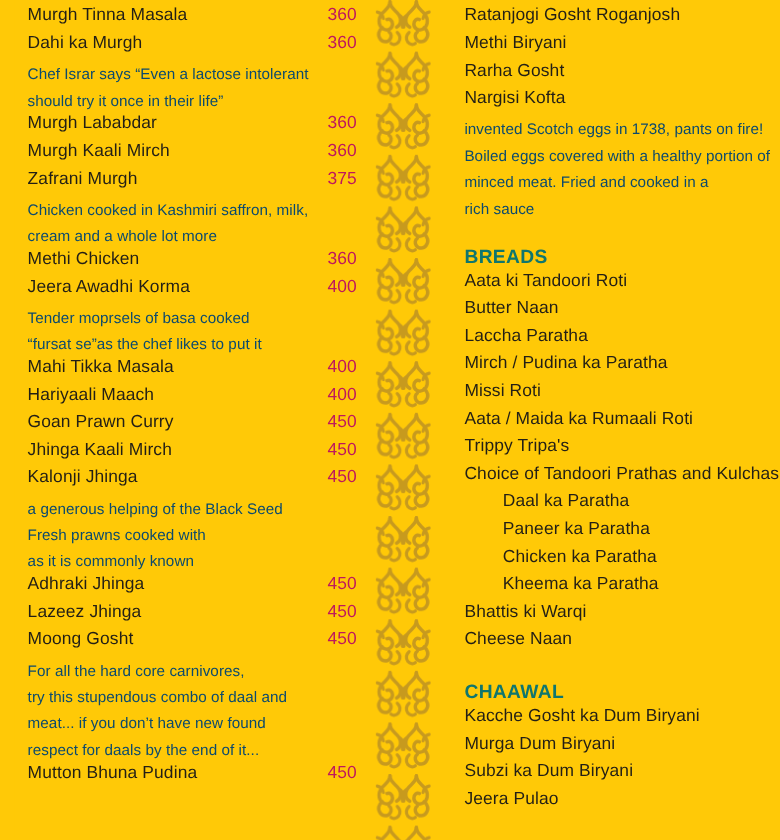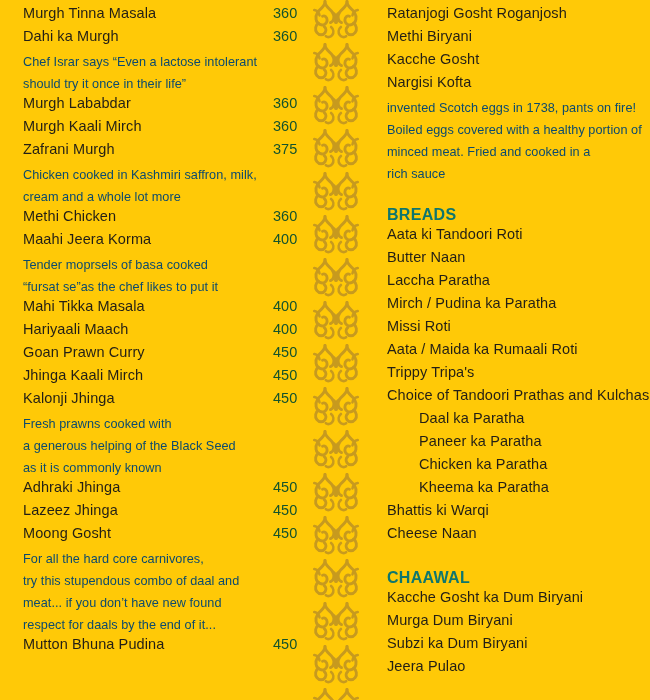--- a/index.html
+++ b/index.html
@@ -57,21 +57,21 @@
     align-items: baseline;
     height: 23px;
   }
   .row .name {
     color: #231f16;
     font-size: 14.5px;
     letter-spacing: 0.1px;
     white-space: nowrap;
   }
   .row .price {
-    color: #14532d;
+    color: #be185d;
     font-size: 14.5px;
     white-space: nowrap;
   }
   
   #col-left .row .price {
     position: absolute;
     left: 250px;
   }
   #col-left .row {
     position: relative;
@@ -143,21 +143,21 @@
       </div>
       <div>
         <div class="desc">Chicken cooked in Kashmiri saffron, milk,</div>
         <div class="desc">cream and a whole lot more</div>
       </div>
       <div class="row">
         <span class="name">Methi Chicken</span>
         <span class="price">360</span>
       </div>
       <div class="row">
-        <span class="name">Maahi Jeera Korma</span>
+        <span class="name">Jeera Awadhi Korma</span>
         <span class="price">400</span>
       </div>
       <div>
         <div class="desc">Tender moprsels of basa cooked</div>
         <div class="desc">“fursat se”as the chef likes to put it</div>
       </div>
       <div class="row">
         <span class="name">Mahi Tikka Masala</span>
         <span class="price">400</span>
       </div>
@@ -171,22 +171,22 @@
       </div>
       <div class="row">
         <span class="name">Jhinga Kaali Mirch</span>
         <span class="price">450</span>
       </div>
       <div class="row">
         <span class="name">Kalonji Jhinga</span>
         <span class="price">450</span>
       </div>
       <div>
+        <div class="desc">a generous helping of the Black Seed</div>
         <div class="desc">Fresh prawns cooked with</div>
-        <div class="desc">a generous helping of the Black Seed</div>
         <div class="desc">as it is commonly known</div>
       </div>
       <div class="row">
         <span class="name">Adhraki Jhinga</span>
         <span class="price">450</span>
       </div>
       <div class="row">
         <span class="name">Lazeez Jhinga</span>
         <span class="price">450</span>
       </div>
@@ -237,21 +237,21 @@
   <div id="col-right" class="column">
       <div class="row">
         <span class="name">Ratanjogi Gosht Roganjosh</span>
         <span class="price">460</span>
       </div>
       <div class="row">
         <span class="name">Methi Biryani</span>
         <span class="price">450</span>
       </div>
       <div class="row">
-        <span class="name">Kacche Gosht</span>
+        <span class="name">Rarha Gosht</span>
         <span class="price">470</span>
       </div>
       <div class="row">
         <span class="name">Nargisi Kofta</span>
         <span class="price">450</span>
       </div>
       <div>
         <div class="desc">invented Scotch eggs in 1738, pants on fire!</div>
         <div class="desc">Boiled eggs covered with a healthy portion of</div>
         <div class="desc">minced meat. Fried and cooked in a</div>

